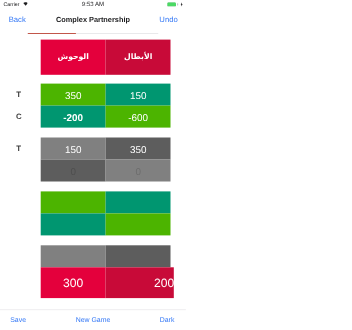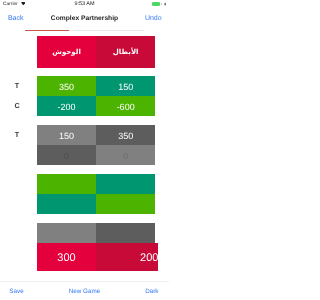--- a/index.html
+++ b/index.html
@@ -108,21 +108,21 @@
           <div class="cell header-cell" style="background: rgb(228, 0, 60);">الوحوش</div>
           <div class="cell header-cell" style="background: rgb(200, 10, 56);">الأبطال</div>
         </div>
       </div>
       <div class="section" style="top: 76px;">
         <div class="row">
           <div class="cell cell20" style="background: rgb(76, 180, 0);">350</div>
           <div class="cell cell20" style="background: rgb(0, 150, 112);">150</div>
         </div>
         <div class="row">
-          <div class="cell cell20" style="background: rgb(0, 150, 112);">-200</div>
+          <div class="cell cell20" style="background: rgb(0, 150, 112); font-weight: bold;">-200</div>
           <div class="cell cell20" style="background: rgb(76, 180, 0);">-600</div>
         </div>
       </div>
       <div class="section" style="top: 125.3px;">
         <div class="row">
           <div class="cell cell20" style="background: rgb(128, 128, 128);">150</div>
           <div class="cell cell20" style="background: rgb(93, 93, 93);">350</div>
         </div>
         <div class="row">
           <div class="cell cell20" style="background: rgb(93, 93, 93); color: rgba(0, 0, 0, 0.17);">0</div>

